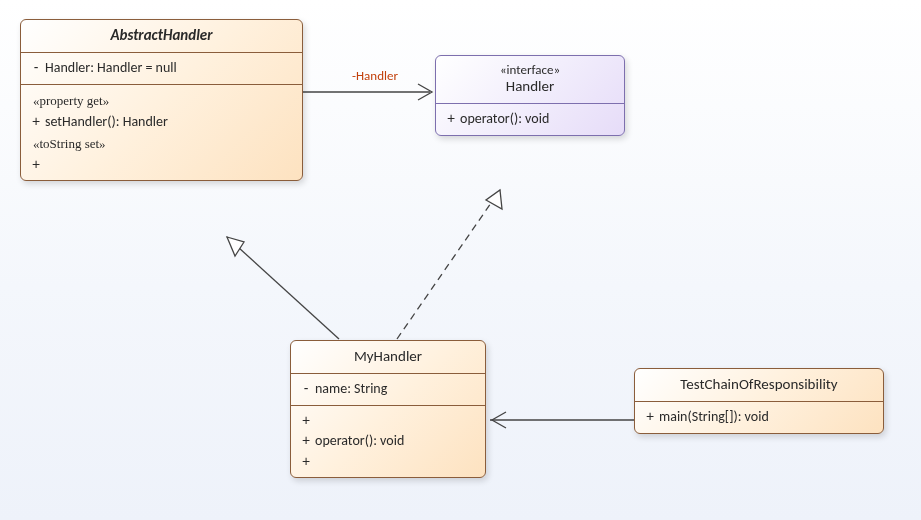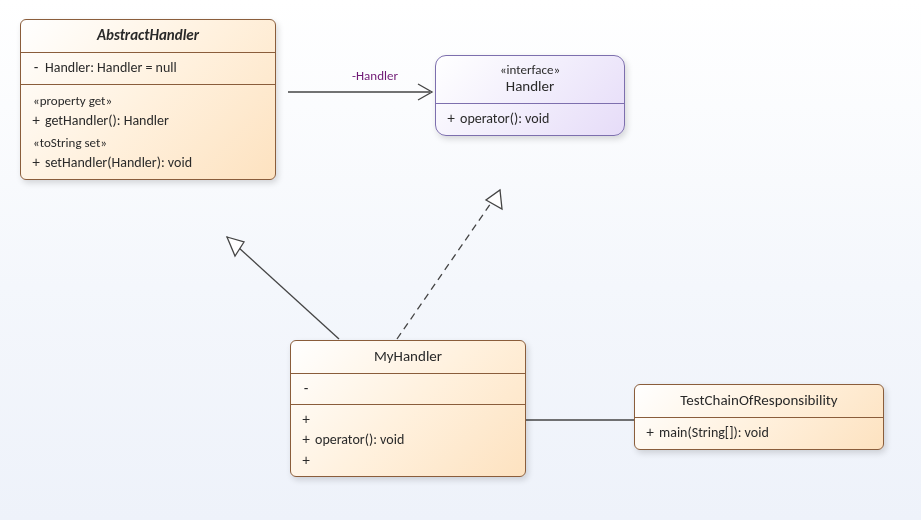--- a/index.html
+++ b/index.html
@@ -53,37 +53,37 @@
   }
   .class-box .row .vis {
     width: 18px;
     text-align: center;
     flex: 0 0 18px;
     font-family: "Segoe UI", Arial, sans-serif;
   }
   .class-box .row .sig { flex: 1 1 auto; white-space: nowrap; }
   .class-box .row .sig.static { }
 
-  .class-box .stereo-line { padding: 4px 12px 2px 12px; font-size: 13px; }
+  .class-box .stereo-line { padding: 4px 12px 2px 12px; font-size: 13px; font-family: Liberation Serif, serif; }
 
   
   svg.connectors {
     position: absolute; left: 0; top: 0; width: 921px; height: 520px;
     pointer-events: none;
   }
   .c-line { stroke: #444; stroke-width: 1.3; fill: none; }
   .c-line.dash { stroke-dasharray: 7 5; }
   .arrow-shape { stroke: #444; stroke-width: 1.3; }
   .tri-hollow { fill: #fff; }
   .tri-open   { fill: none; }
 
   .edge-label {
     position: absolute;
     font-size: 13px;
-    color: #701a75;
+    color: #c2410c;
     pointer-events: none;
   }
 </style>
 </head>
 <body>
 
 <div class="stage">
   <svg class="connectors">
     <line class="c-line" x1="288" y1="92" x2="430" y2="92"></line>
     <polyline class="arrow-shape tri-open" points="418,84 432,92 418,100"></polyline>
@@ -93,81 +93,81 @@
 
     <line class="c-line dash" x1="397" y1="339" x2="500" y2="190"></line>
     <polygon class="arrow-shape tri-hollow" points="500,190 502,209 486,200"></polygon>
 
     <line class="c-line" x1="634" y1="420" x2="490" y2="420"></line>
     <polyline class="arrow-shape tri-open" points="506,412 492,420 506,428"></polyline>
   </svg>
 
   <div class="edge-label" style="left:352px; top:68px;">-Handler</div>
 
-  <div class="class-box" style="left:20px; top:19px; width:256px;">
+  <div class="class-box" style="left:20px; top:19px; width:283px;">
     <div class="head">
       <span class="name abstract">AbstractHandler</span>
     </div>
     <div class="section">
       <div class="row">
         <span class="vis">-</span>
         <span class="sig">Handler: Handler = null</span>
       </div>
     </div>
     <div class="section">
       <div class="stereo-line">«property get»</div>
       <div class="row">
         <span class="vis">+</span>
-        <span class="sig">getHandler(): Handler</span>
+        <span class="sig">setHandler(): Handler</span>
       </div>
       <div class="stereo-line">«toString set»</div>
       <div class="row">
         <span class="vis">+</span>
-        <span class="sig">setHandler(Handler): void</span>
       </div>
     </div>
   </div>
 
-  <div class="class-box interface" style="left:435px; top:55px; width:190px;border-radius:11px;">
+  <div class="class-box interface" style="left:435px; top:55px; width:190px;">
     <div class="head">
       <span class="stereotype">«interface»</span>
       <span class="name">Handler</span>
     </div>
     <div class="section">
       <div class="row">
         <span class="vis">+</span>
         <span class="sig">operator(): void</span>
       </div>
     </div>
   </div>
 
-  <div class="class-box" style="left:290px; top:340px; width:236px;">
+  <div class="class-box" style="left:290px; top:340px; width:196px;">
     <div class="head">
       <span class="name">MyHandler</span>
     </div>
     <div class="section">
       <div class="row">
         <span class="vis">-</span>
+        <span class="sig">name: String</span>
       </div>
     </div>
     <div class="section">
       <div class="row">
         <span class="vis">+</span>
       </div>
       <div class="row">
         <span class="vis">+</span>
         <span class="sig">operator(): void</span>
       </div>
       <div class="row">
         <span class="vis">+</span>
       </div>
     </div>
   </div>
 
-  <div class="class-box" style="left:634px; top:384px; width:250px;">
+  <div class="class-box" style="left:634px; top:368px; width:250px;">
     <div class="head">
       <span class="name">TestChainOfResponsibility</span>
     </div>
     <div class="section">
       <div class="row">
         <span class="vis">+</span>
         <span class="sig static">main(String[]): void</span>
       </div>
     </div>
   </div>

